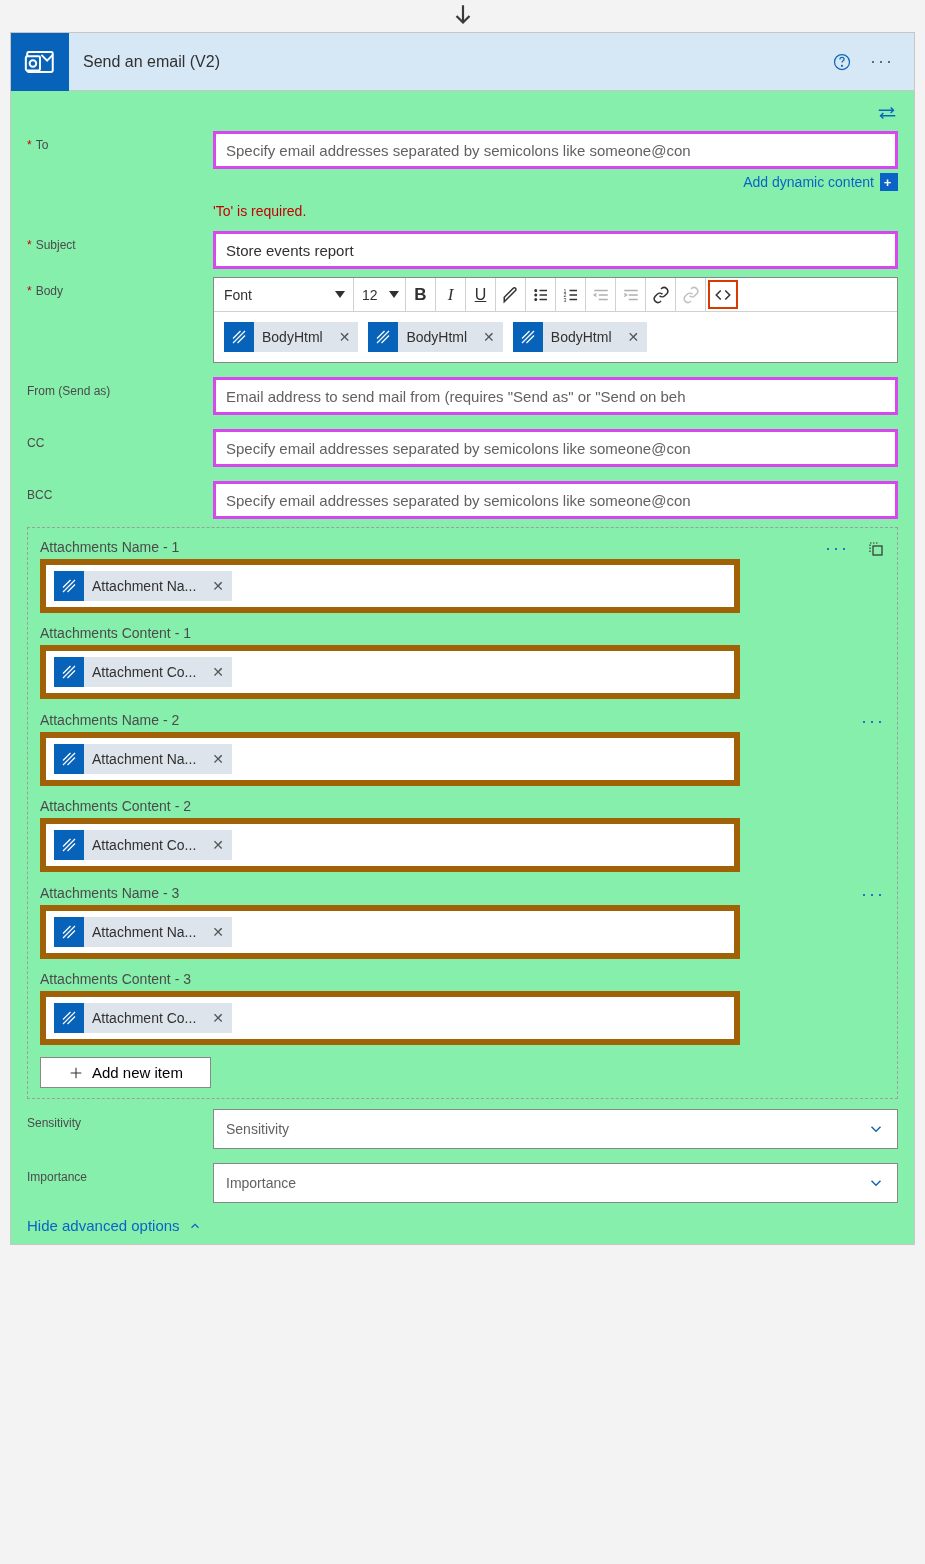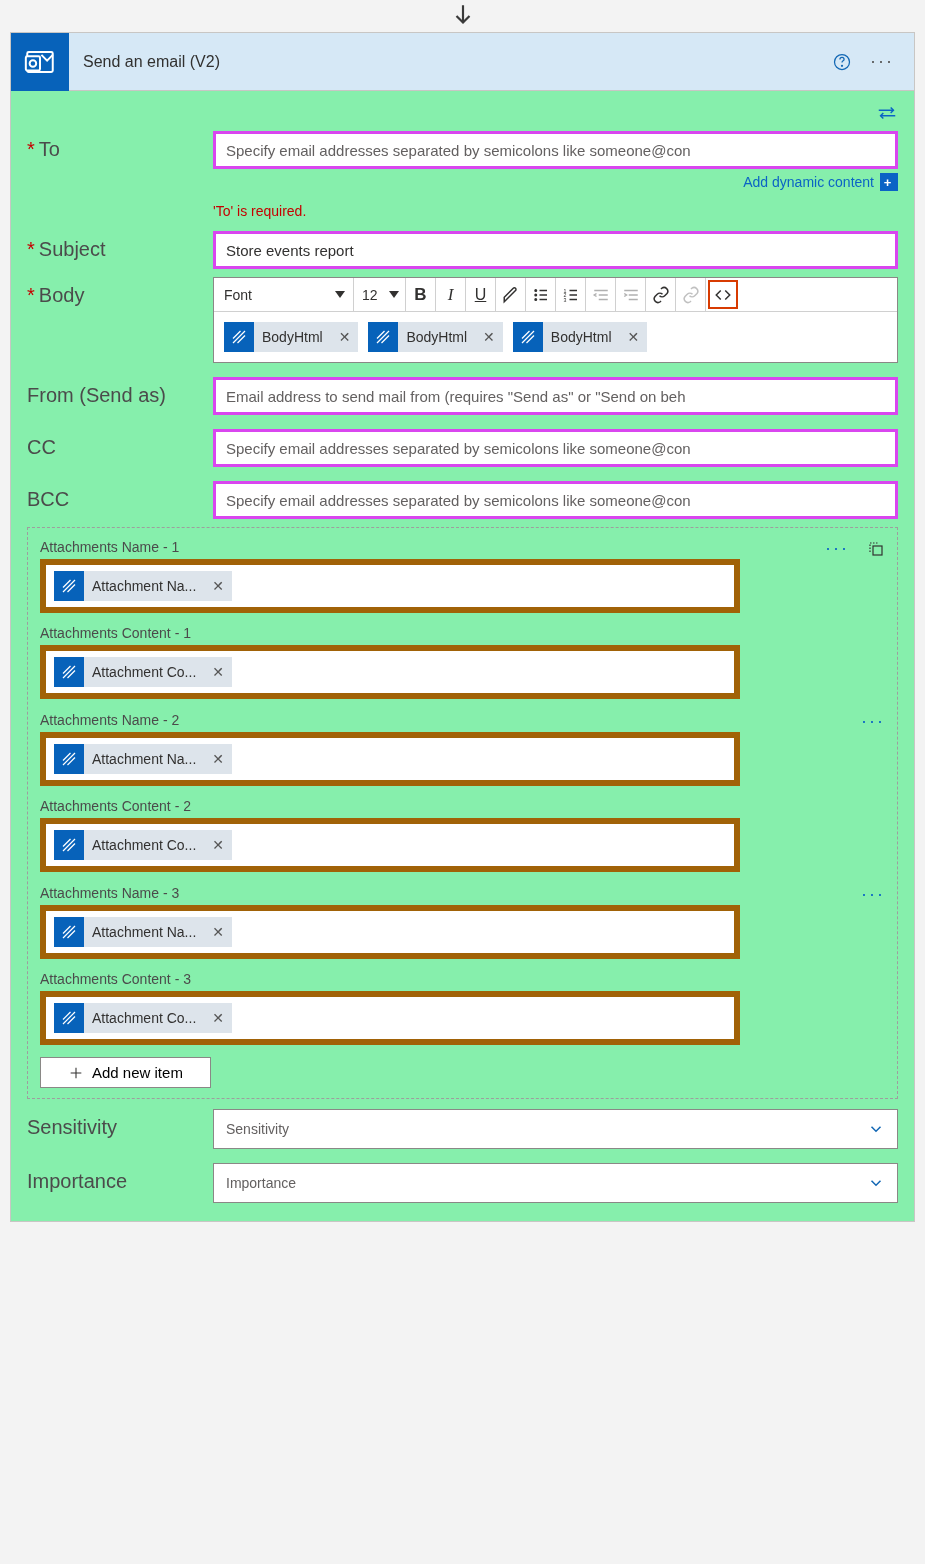--- a/index.html
+++ b/index.html
@@ -59,21 +59,21 @@
     color: #0b63c5;
   }
   .row {
     display: flex;
     align-items: flex-start;
     margin-bottom: 8px;
   }
   .label-col {
     width: 186px;
     padding-top: 7px;
-    font-size: 20px;
+    font-size: 12px;
     color: #4b4b4b;
   }
   .req { color: #c50000; margin-right: 4px; }
   .field-col {
     flex: 1;
     display: flex;
     flex-direction: column;
   }
   .input {
     width: 100%;
@@ -587,15 +587,21 @@
           <span style="color:#636060">Importance</span>
           <span class="sel-chevron">
             <svg width="18" height="18" viewBox="0 0 24 24" fill="none" stroke="#1267b4" stroke-width="2">
                 <path d="M6 9l6 6 6-6"></path>
               </svg>
           </span>
         </div>
       </div>
     </div>
 
+    <div class="hide-advanced">
+      <span>Hide advanced options</span>
+      <svg width="14" height="14" viewBox="0 0 24 24" fill="none" stroke="#0b63c5" stroke-width="2">
+          <path d="M6 15l6-6 6 6"></path>
+        </svg>
+    </div>
 
   </div>
 </div>
 
 </body></html>

